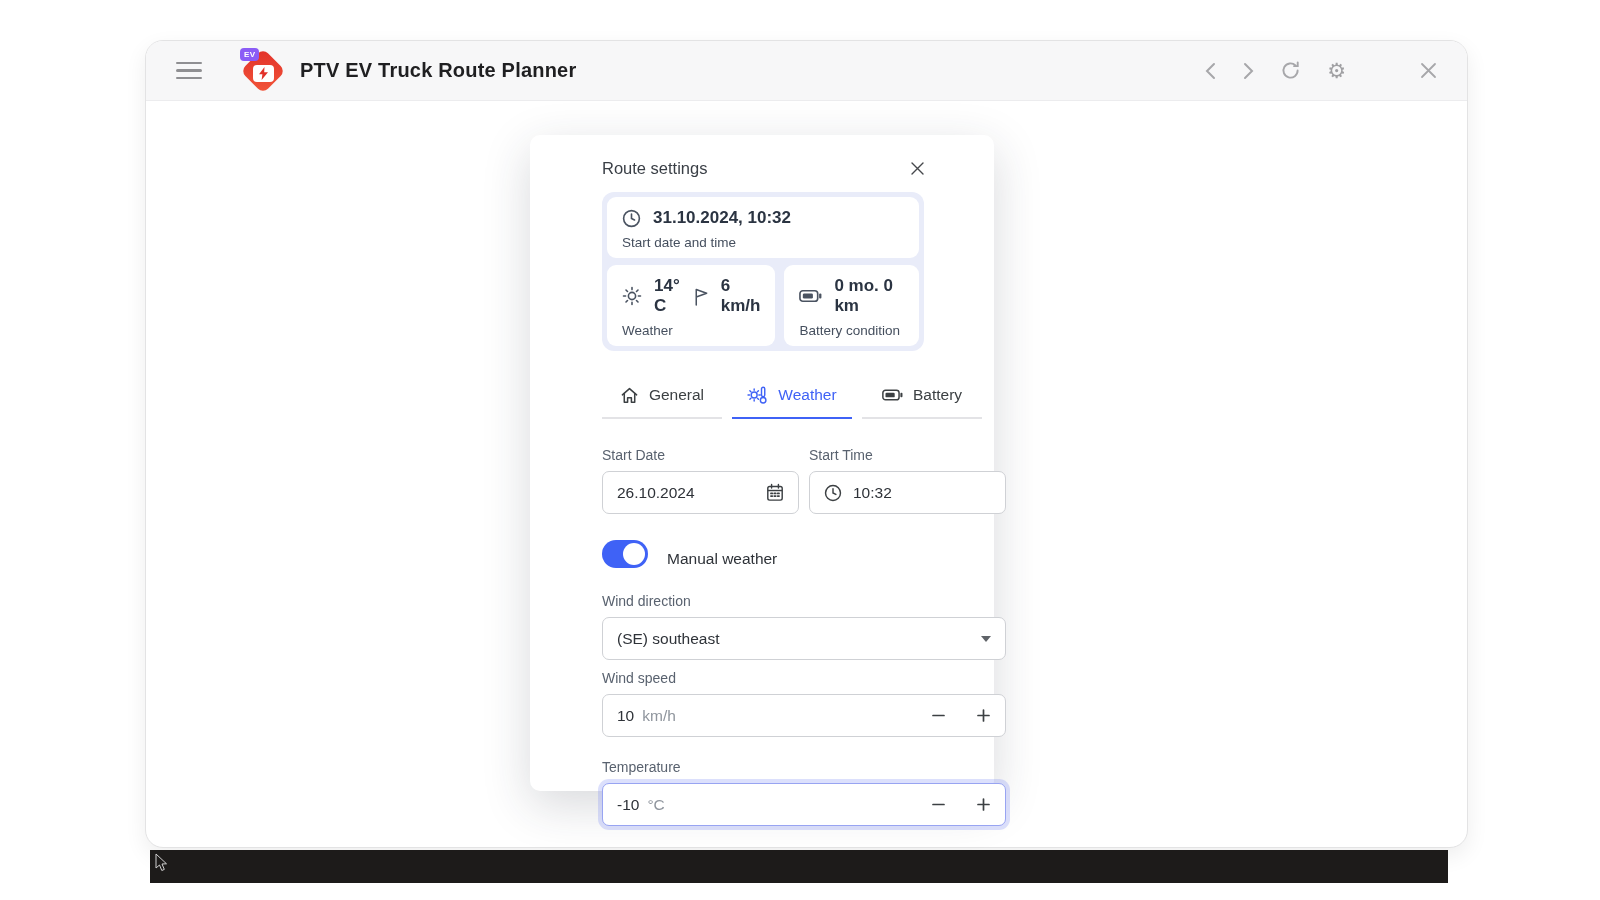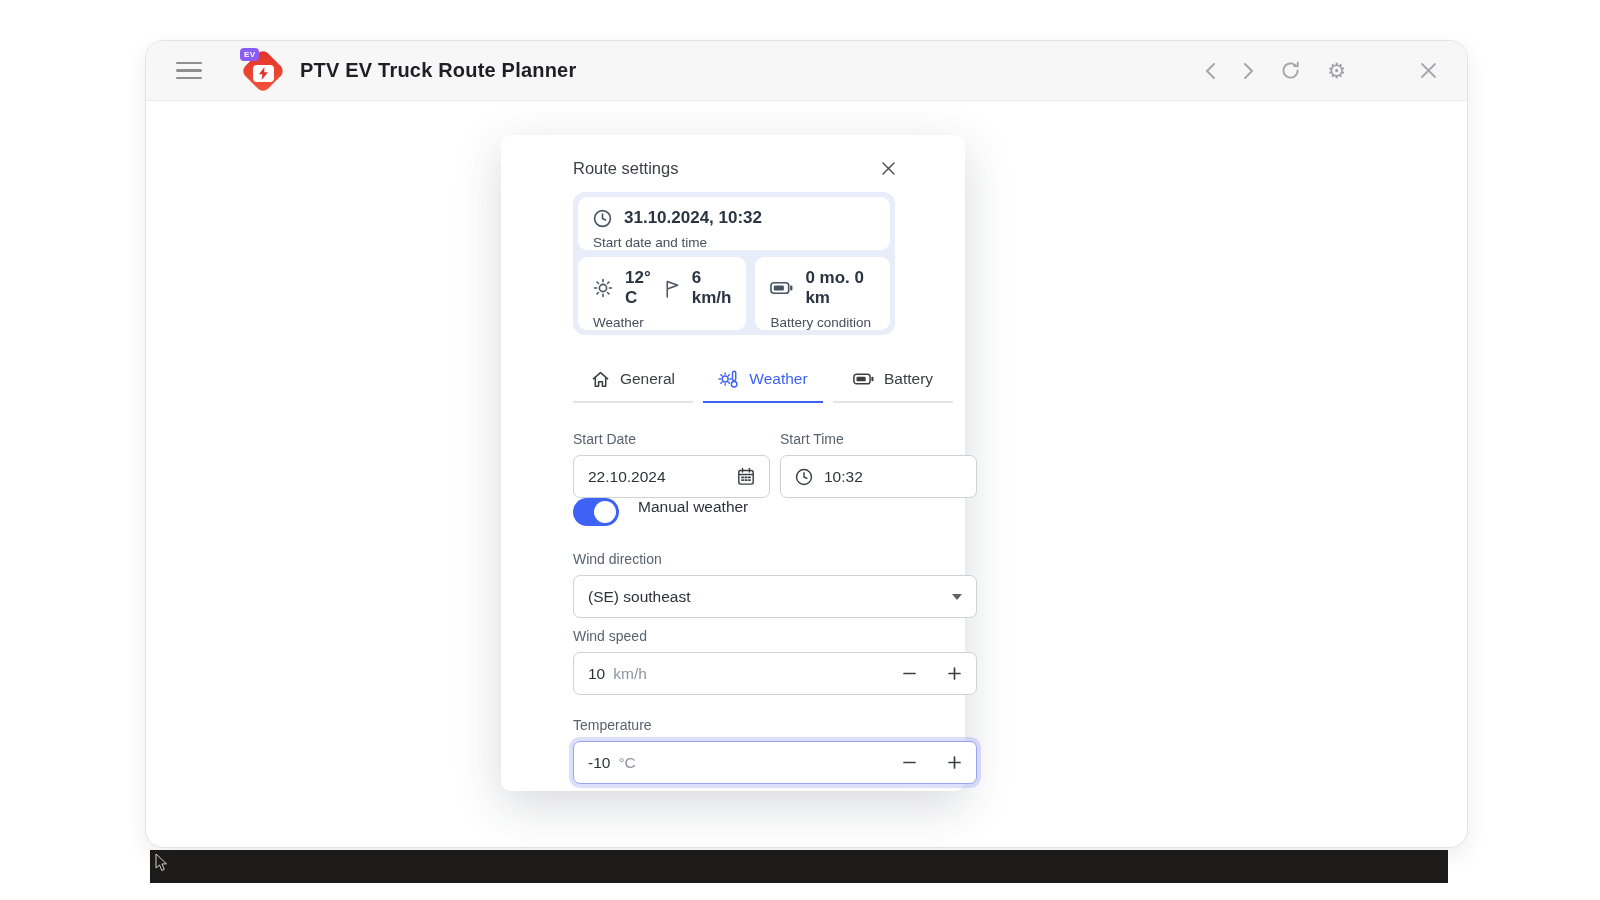--- a/index.html
+++ b/index.html
@@ -27,28 +27,28 @@
   .nav-icons { margin-left:auto; display:flex; align-items:center; gap:27px; color:#a7a7aa; }
   .nav-icons svg { display:block; }
   .gear-glyph { font-size:21px; line-height:1; color:#a0a0a3; }
   .win-close { margin-left:74px; color:#a7a7aa; cursor:pointer; display:flex; }
 
   
   .bottom-bar { position:absolute; left:150px; top:850px; width:1298px; height:33px; background:#1d1b1a; }
   .cursor-icon { position:absolute; left:4px; top:3px; opacity:.85; }
 
   
-  .modal { position:absolute; left:501px; top:135px; width:464px; height:656px; background:#fff;
+  .modal { position:absolute; left:530px; top:135px; width:464px; height:656px; background:#fff;
            border-radius:10px; box-shadow:0 14px 48px rgba(40,45,60,0.18); padding:24px 70px 0 72px; }
   .modal-head { display:flex; align-items:center; justify-content:space-between; }
   .modal-title { font-size:16.5px; color:#3a3f46; }
   .modal-close { color:#46484c; cursor:pointer; display:flex; }
 
   .summary { margin-top:14px; background:#e9ecf9; border-radius:12px; padding:5px; }
-  .card { background:#fff; border-radius:9px; padding:11px 15px 0; }
+  .card { background:#fff; border-radius:9px; padding:11px 15px 8px; }
   .card-value { display:flex; align-items:center; gap:12px; font-size:17px; font-weight:700; color:#2b3442; }
   .card-value .icon { display:flex; color:#4a5361; }
   .card-label { margin-top:7px; font-size:13.5px; color:#454f5e; }
   .cards-row { display:flex; gap:9px; margin-top:7px; }
   .card-weather { flex:1.25; } .card-battery { flex:1; }
 
   .tabs { margin-top:25px; display:flex; gap:10px; width:fit-content; }
   .tab { display:flex; align-items:center; justify-content:center; gap:10px; width:120px;
          padding:9px 4px 12px; font-size:15.5px; color:#3c4043; border-bottom:2px solid #e3e3e6; cursor:pointer; }
   .tab .icon { display:flex; }
@@ -61,21 +61,21 @@
   .input { height:43px; border:1px solid #cfd1d5; border-radius:7px; background:#fff;
            display:flex; align-items:center; padding:0 14px; font-size:15.5px; color:#2e3238; }
   .input .trailing { margin-left:auto; display:flex; color:#3c4043; }
   .input .leading { display:flex; margin-right:11px; color:#3c4043; }
   .unit { color:#8f959d; margin-left:8px; }
   .stepper-btns { margin-left:auto; display:flex; align-items:center; gap:30px; }
   .step-btn { display:flex; color:#3c4043; cursor:pointer; }
   .caret { width:0; height:0; border-left:5.5px solid transparent; border-right:5.5px solid transparent;
            border-top:6px solid #5f6368; margin-left:auto; }
 
-  .toggle-row { display:flex; align-items:flex-start; gap:19px; }
+  .toggle-row { margin-top:26px; display:flex; align-items:flex-end; gap:19px; }
   .switch { width:46px; height:28px; border-radius:14px; background:#3f62f6; position:relative; cursor:pointer; }
   .switch .knob { position:absolute; right:3px; top:3px; width:22px; height:22px; border-radius:50%; background:#fff; }
   .toggle-label { font-size:15.5px; color:#2e3238; }
 
   .wind-row { margin-top:25px;flex-direction:column; }
   .temp-block { margin-top:22px; }
   .input.focused { border:1px solid #98a4f2; box-shadow:0 0 0 4px rgba(128,142,246,0.28); }
 </style>
 </head>
 <body>
@@ -154,21 +154,21 @@
 
     <div class="cards-row">
       <div class="card card-weather">
         <div class="card-value">
           <span class="icon">
             <svg width="20" height="20" viewBox="0 0 20 20" fill="none" stroke="#4a5361" stroke-width="1.6" stroke-linecap="round">
                 <circle cx="10" cy="10" r="3.6"></circle>
                 <path d="M10 1.5 V3.6 M10 16.4 V18.5 M1.5 10 H3.6 M16.4 10 H18.5 M4 4 L5.5 5.5 M14.5 14.5 L16 16 M16 4 L14.5 5.5 M5.5 14.5 L4 16"></path>
               </svg>
           </span>
-          <span>12° C</span>
+          <span>14° C</span>
           <span class="icon">
             <svg width="17" height="19" viewBox="0 0 18 20" fill="none" stroke="#4a5361" stroke-width="1.6" stroke-linejoin="round" stroke-linecap="round">
                 <path d="M4.5 19 V2.5 L15.5 6.5 L4.5 10.5"></path>
               </svg>
           </span>
           <span>6 km/h</span>
         </div>
         <div class="card-label">Weather</div>
       </div>
 
@@ -219,21 +219,21 @@
       </span>
       <span>Battery</span>
     </div>
   </div>
 
   <div class="form">
     <div class="form-row">
       <div class="field">
         <div class="field-label">Start Date</div>
         <div class="input">
-          <span>22.10.2024</span>
+          <span>26.10.2024</span>
           <span class="trailing">
             <svg width="18" height="19" viewBox="0 0 20 21" fill="none" stroke="#3c4043" stroke-width="1.6">
                 <rect x="2" y="3.8" width="16" height="15.2" rx="2"></rect>
                 <path d="M2 8.3 H18"></path>
                 <path d="M6.2 1.5 V5.5 M13.8 1.5 V5.5" stroke-linecap="round"></path>
                 <path d="M5.5 11.5 H7 M9.2 11.5 H10.8 M13 11.5 H14.5 M5.5 14.5 H7 M9.2 14.5 H10.8 M13 14.5 H14.5" stroke-width="1.9" stroke-linecap="round"></path>
               </svg>
           </span>
         </div>
       </div>

